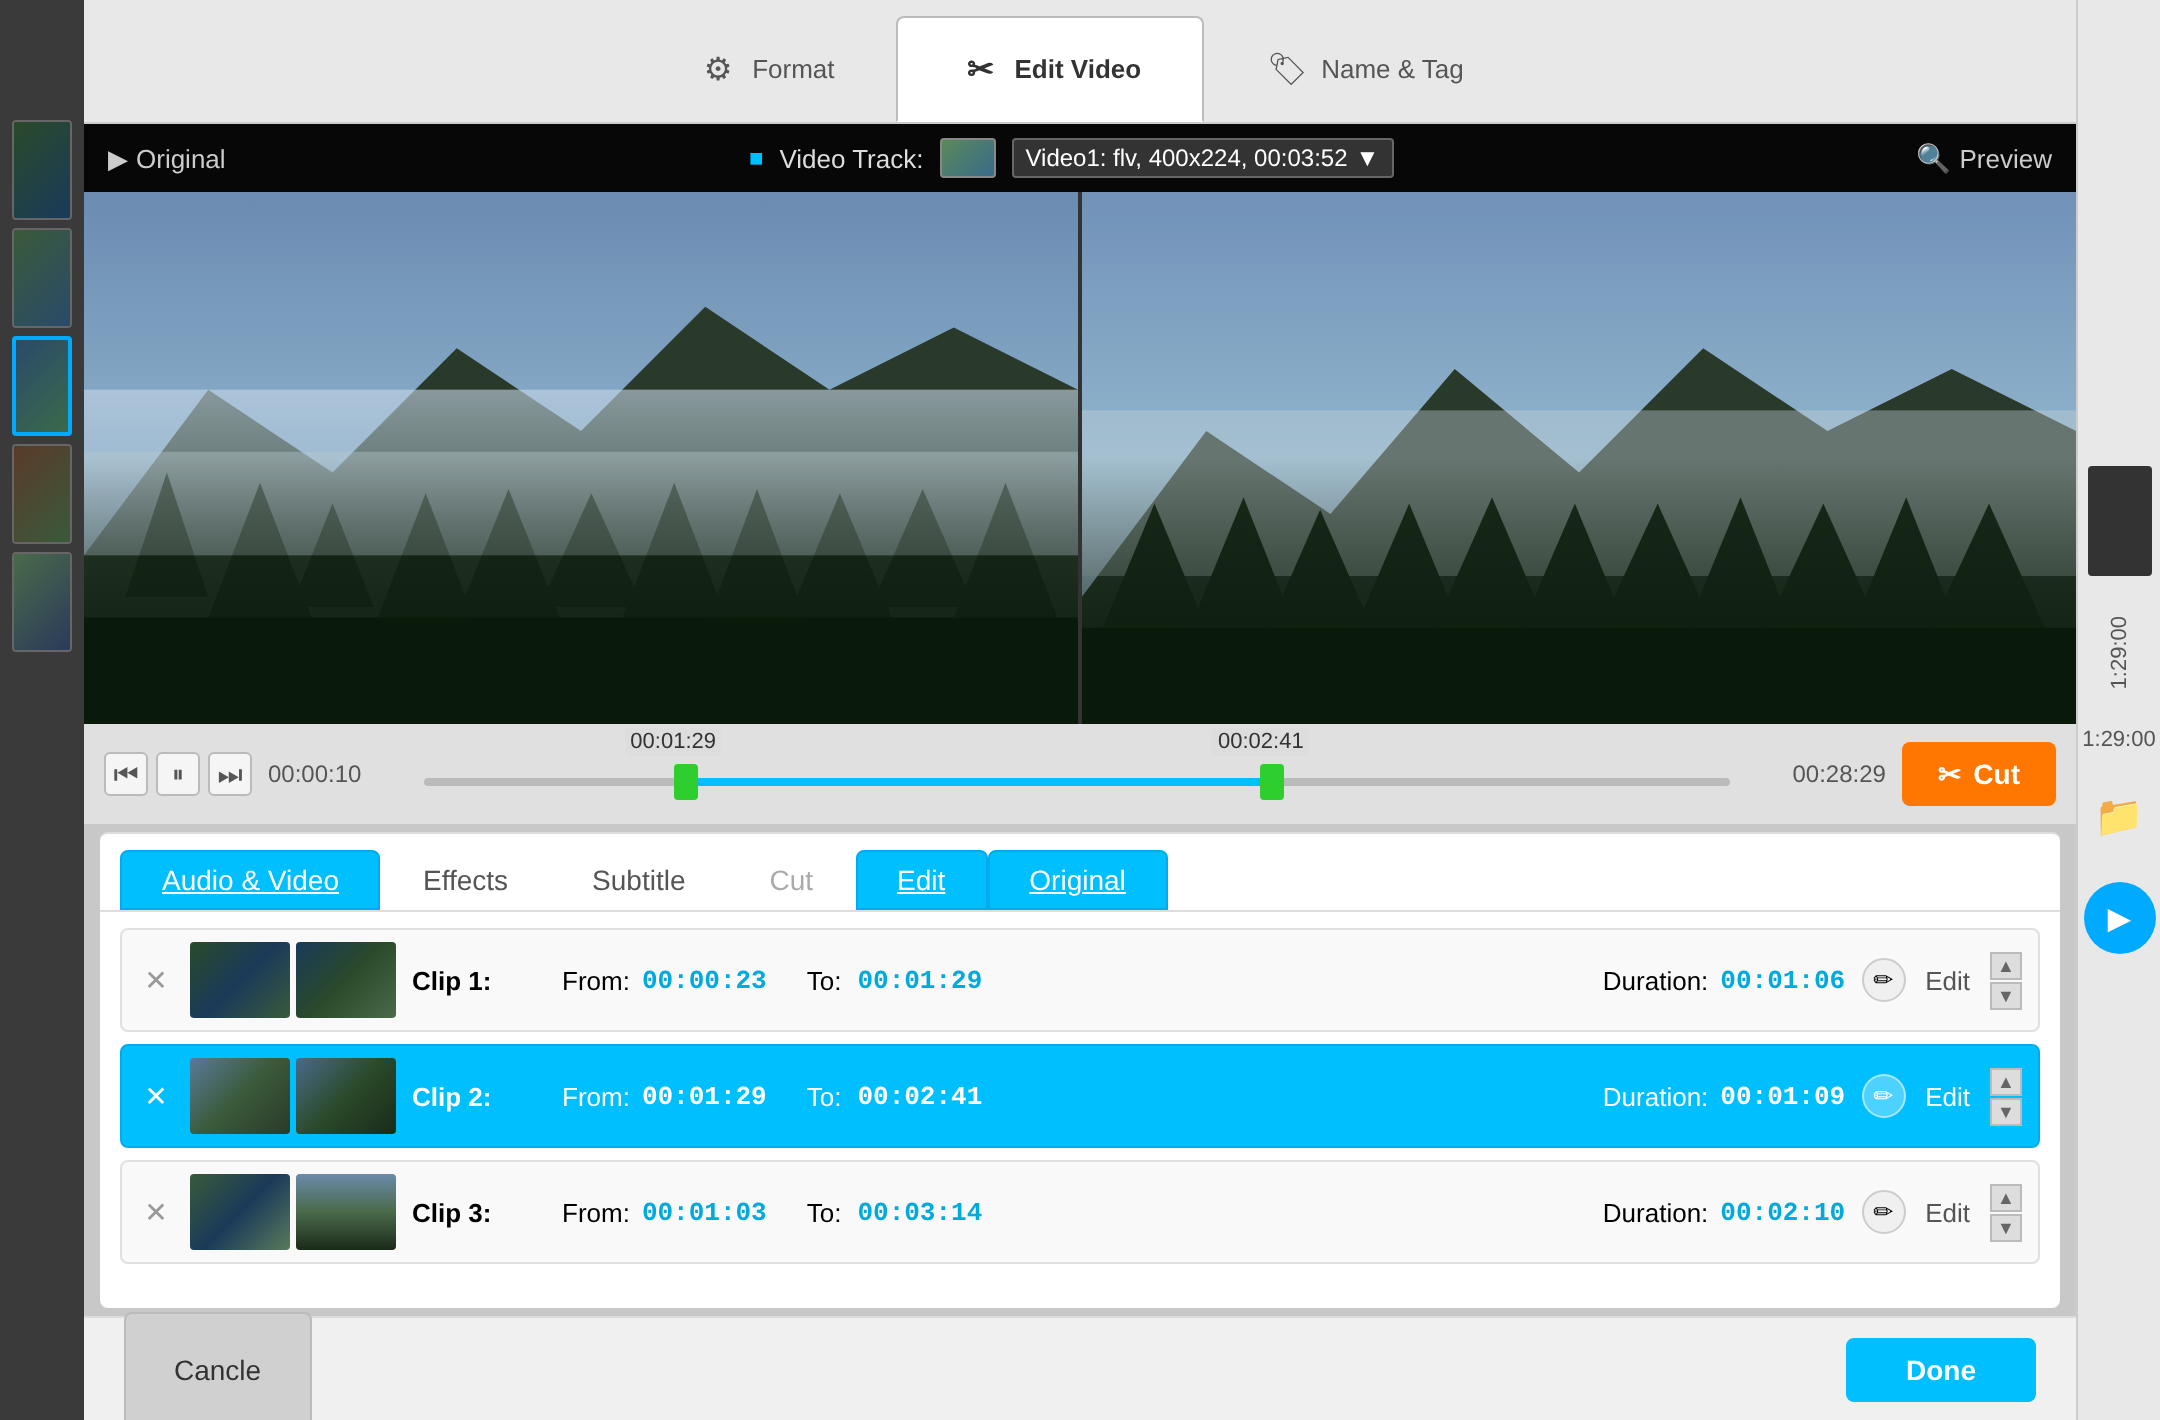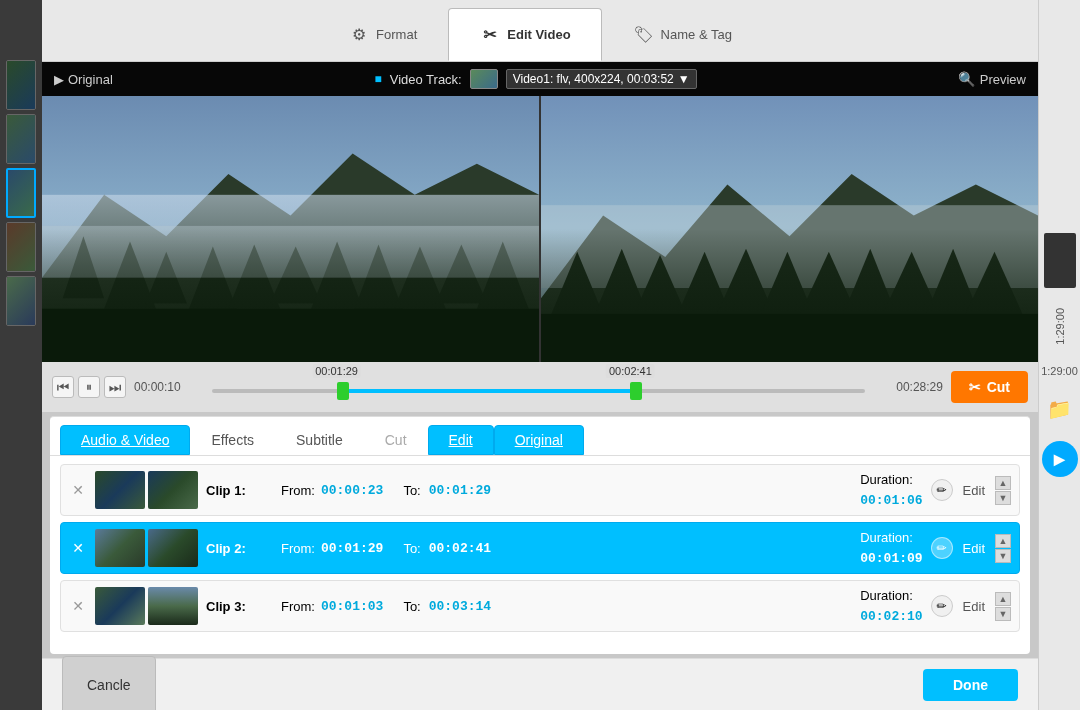--- a/index.html
+++ b/index.html
@@ -422,24 +422,23 @@
       align-items: center;
       gap: 6px;
     }
     .clip-to {
       display: flex;
       align-items: center;
       gap: 8px;
     }
     .clip-duration {
       display: flex;
-      align-items: flex-start;
+      align-items: flex-end;
       gap: 6px;
       margin-left: auto;
-      flex-direction: column;
     }
     .clip-time-val {
       font-weight: bold;
       color: #00aadd;
       font-family: Liberation Mono, monospace;
     }
     .clip-row.selected .clip-time-val {
       color: #fff;
     }
     .clip-row.selected .clip-from span,

